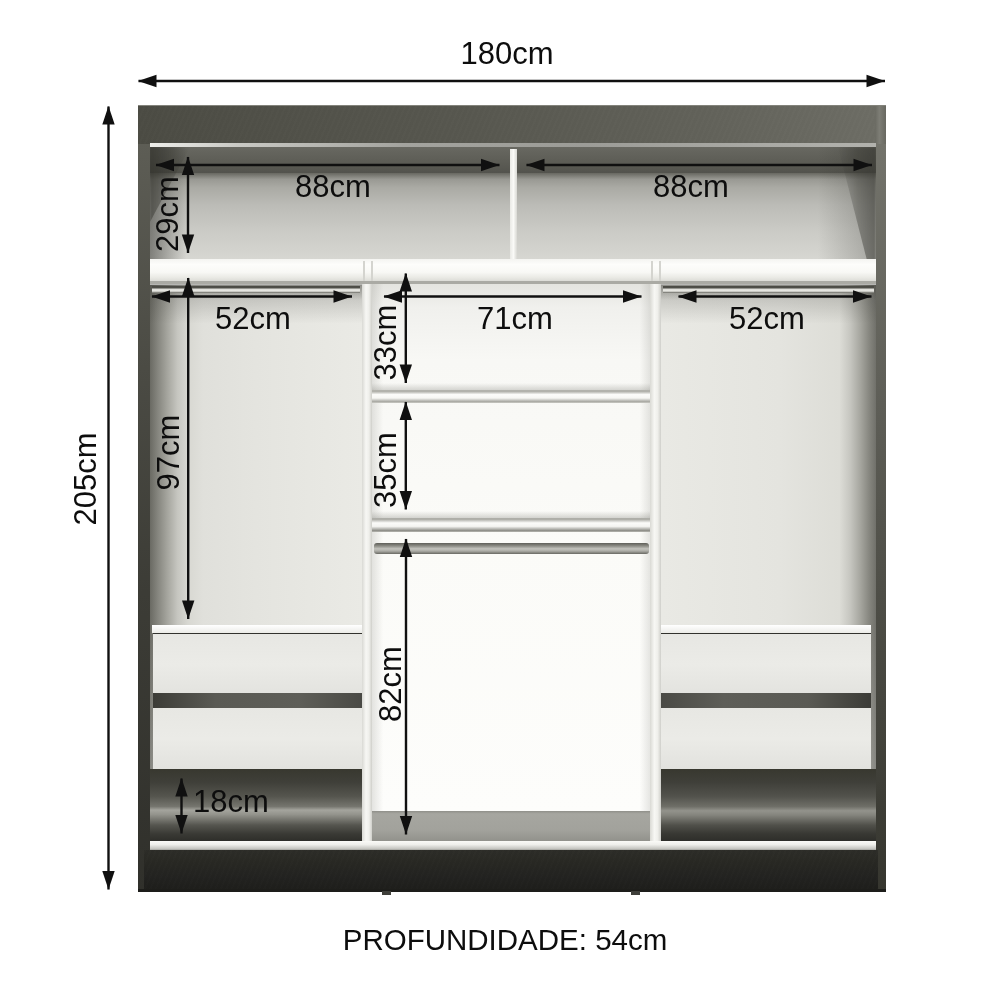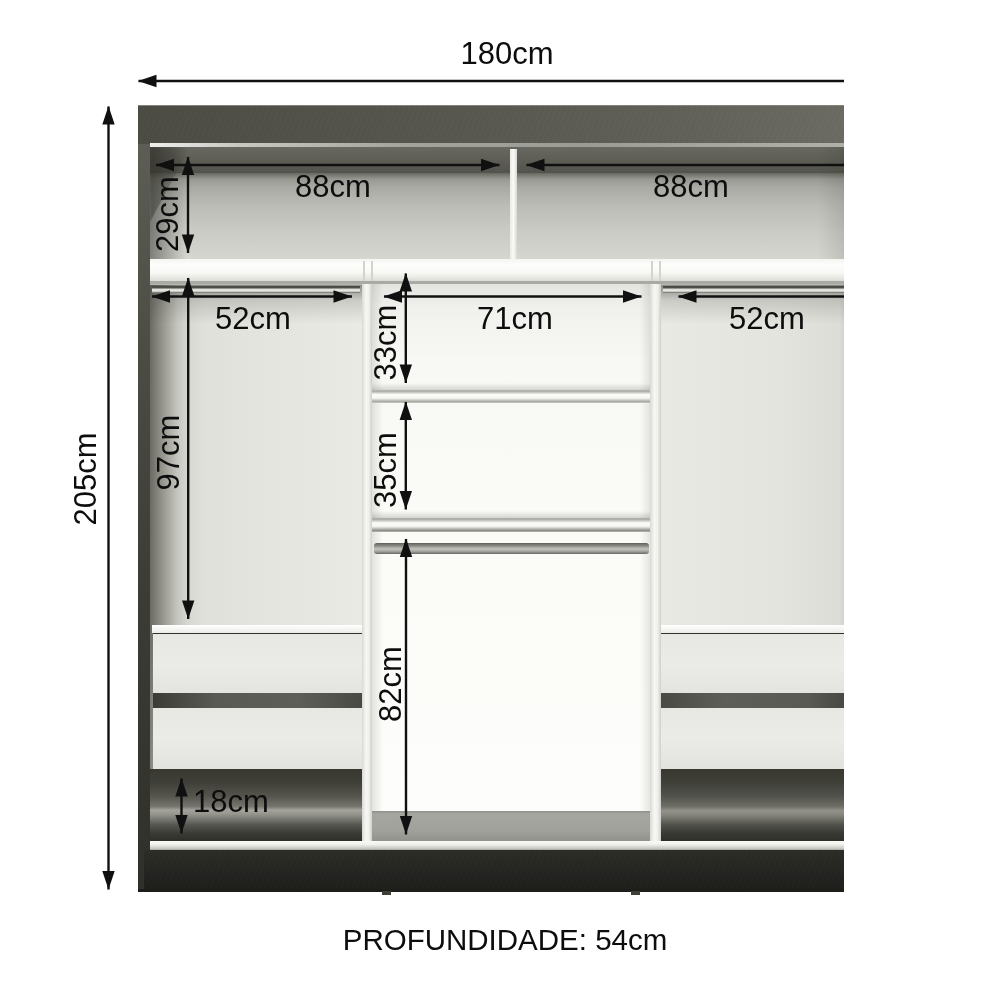--- a/index.html
+++ b/index.html
@@ -1,16 +1,16 @@
 <!DOCTYPE html>
 <html><head>
 <meta charset="utf-8">
 <style>
   html,body{margin:0;padding:0;background:#ffffff;}
-  #canvas{position:relative;width:844px;height:1000px;background:#ffffff;overflow:hidden;
+  #canvas{position:relative;width:1000px;height:1000px;background:#ffffff;overflow:hidden;
           font-family:"Liberation Sans", sans-serif;}
   .abs{position:absolute;}
 </style>
 </head>
 <body>
 <div id="canvas">
 
   <div class="abs" style="left:138px;top:105px;width:748px;height:39px;background:linear-gradient(90deg,#4c4c44 0%,#585850 45%,#62625a 75%,#6e6e66 100%);border-top:1px solid #83837b;"></div>
   <div class="abs" style="left:138px;top:106px;width:748px;height:38px;background:repeating-linear-gradient(113deg,rgba(255,255,255,0.009) 0 2px,rgba(0,0,0,0.012) 2px 5px);"></div>
 

